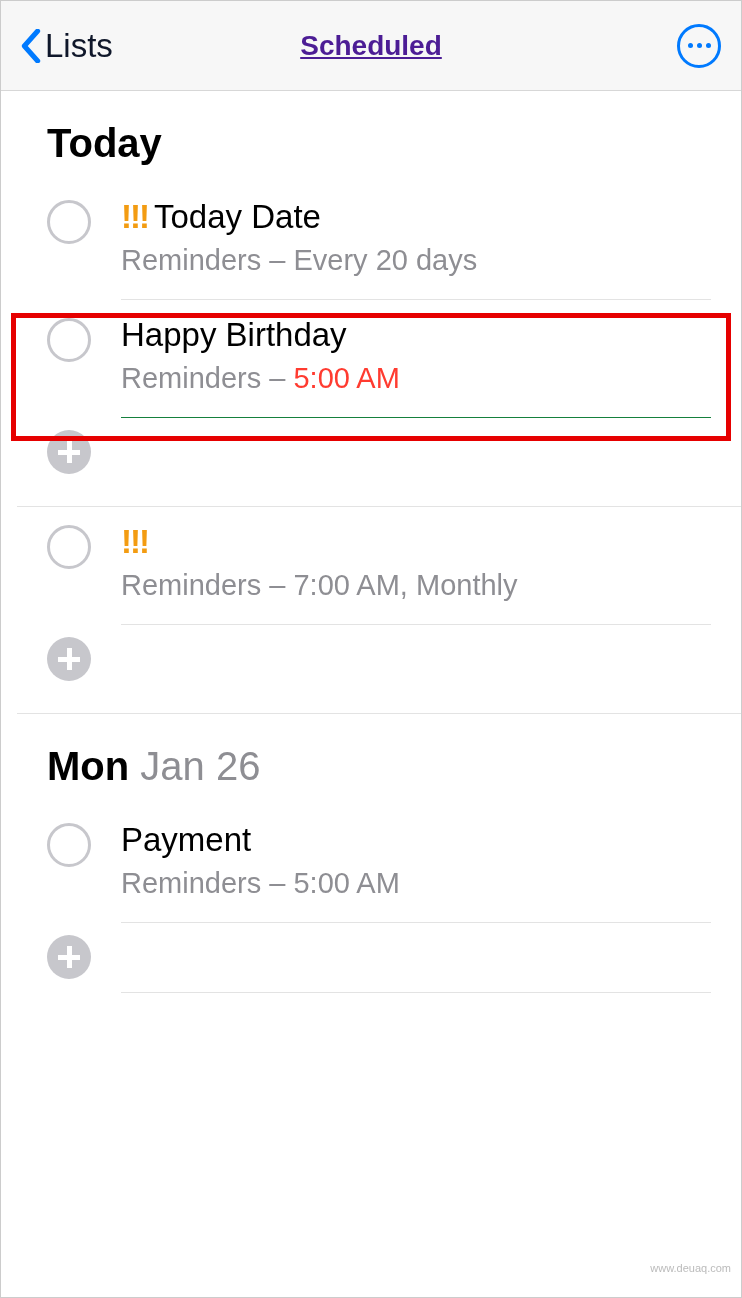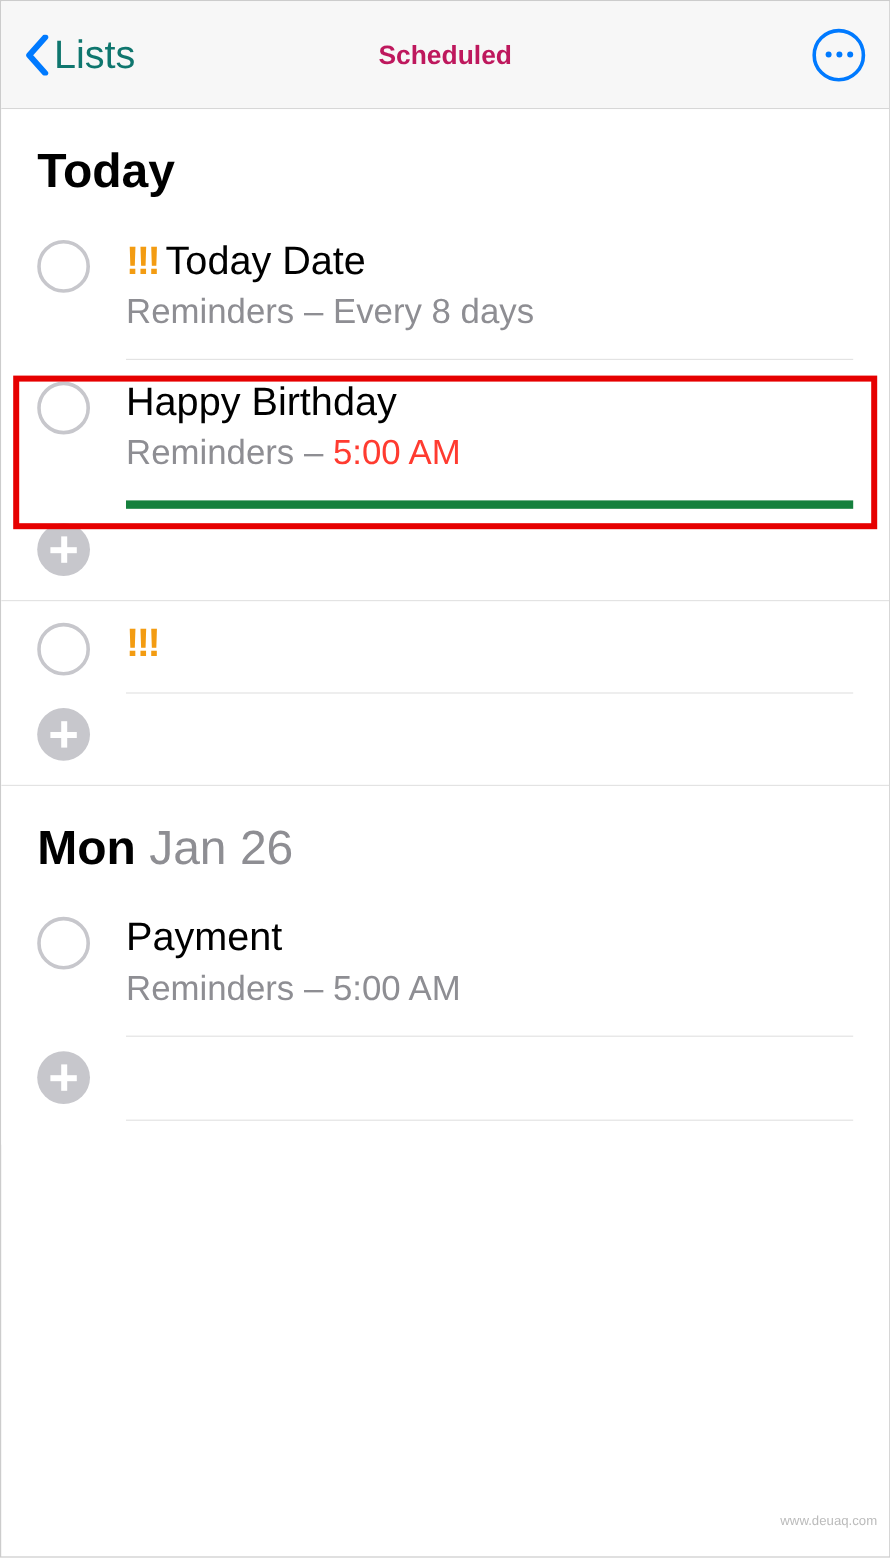--- a/index.html
+++ b/index.html
@@ -21,34 +21,35 @@
       border-bottom: 1px solid #d7d7d7;
       display: flex;
       align-items: center;
       justify-content: space-between;
       padding: 0 20px;
     }
     .back {
       display: flex;
       align-items: center;
       gap: 4px;
-      color: #0f766e;
+      color: #0f172a;
       font-size: 33px;
     }
     .chevron {
       width: 20px;
       height: 34px;
     }
     .title {
-      font-size: 22px;
+      font-size: 28px;
       font-weight: 600;
-      color: #be185d;
+      color: #4c1d95;
       position: absolute;
       left: 50%;
       transform: translateX(-50%);
+      text-decoration: underline;
     }
     .more-btn {
       width: 44px;
       height: 44px;
       border: 3px solid #007aff;
       border-radius: 50%;
       display: flex;
       align-items: center;
       justify-content: center;
       gap: 4px;
@@ -57,21 +58,22 @@
       width: 5px;
       height: 5px;
       background: #007aff;
       border-radius: 50%;
     }
     .content {
       background: #fff;
     }
     .section {
       border-bottom: 1px solid #e3e3e3;
-      padding-bottom: 0;
+      padding-bottom: 12px;
+      margin-left: 16px;
     }
     .section-header {
       padding: 30px 30px 16px 30px;
       font-size: 40px;
       font-weight: 700;
       color: #000;
     }
     .section-header .weekday {
       font-weight: 700;
       color: #000;
@@ -199,28 +201,28 @@
     </div>
 
     <div class="reminder-row">
       <div class="reminder-circle"></div>
       <div class="reminder-body">
         <div class="reminder-title">
           <span class="priority">!!!</span>
           <span>Today Date</span>
         </div>
         <div class="reminder-sub">
-          <span>Reminders</span> – <span>Every 8 days</span>
+          <span>Reminders</span> – <span>Every 20 days</span>
         </div>
       </div>
     </div>
 
     <div class="reminder-row no-border">
       <div class="reminder-circle"></div>
-      <div class="reminder-body" style="border-bottom:7px solid #15803d;">
+      <div class="reminder-body" style="border-bottom:1px solid #15803d;">
         <div class="reminder-title">
           <span>Happy Birthday</span>
         </div>
         <div class="reminder-sub">
           <span>Reminders</span> – <span class="overdue">5:00 AM</span>
         </div>
       </div>
     </div>
 
     <div class="add-row">
@@ -228,20 +230,23 @@
     </div>
   </div>
 
   <div class="section">
 
     <div class="reminder-row">
       <div class="reminder-circle"></div>
       <div class="reminder-body">
         <div class="reminder-title">
           <span class="priority">!!!</span>
+        </div>
+        <div class="reminder-sub">
+          <span>Reminders</span> – <span>7:00 AM, Monthly</span>
         </div>
       </div>
     </div>
 
     <div class="add-row">
       <div class="add-circle"></div>
     </div>
   </div>
 
   <div class="section" style="border-bottom:none;">

